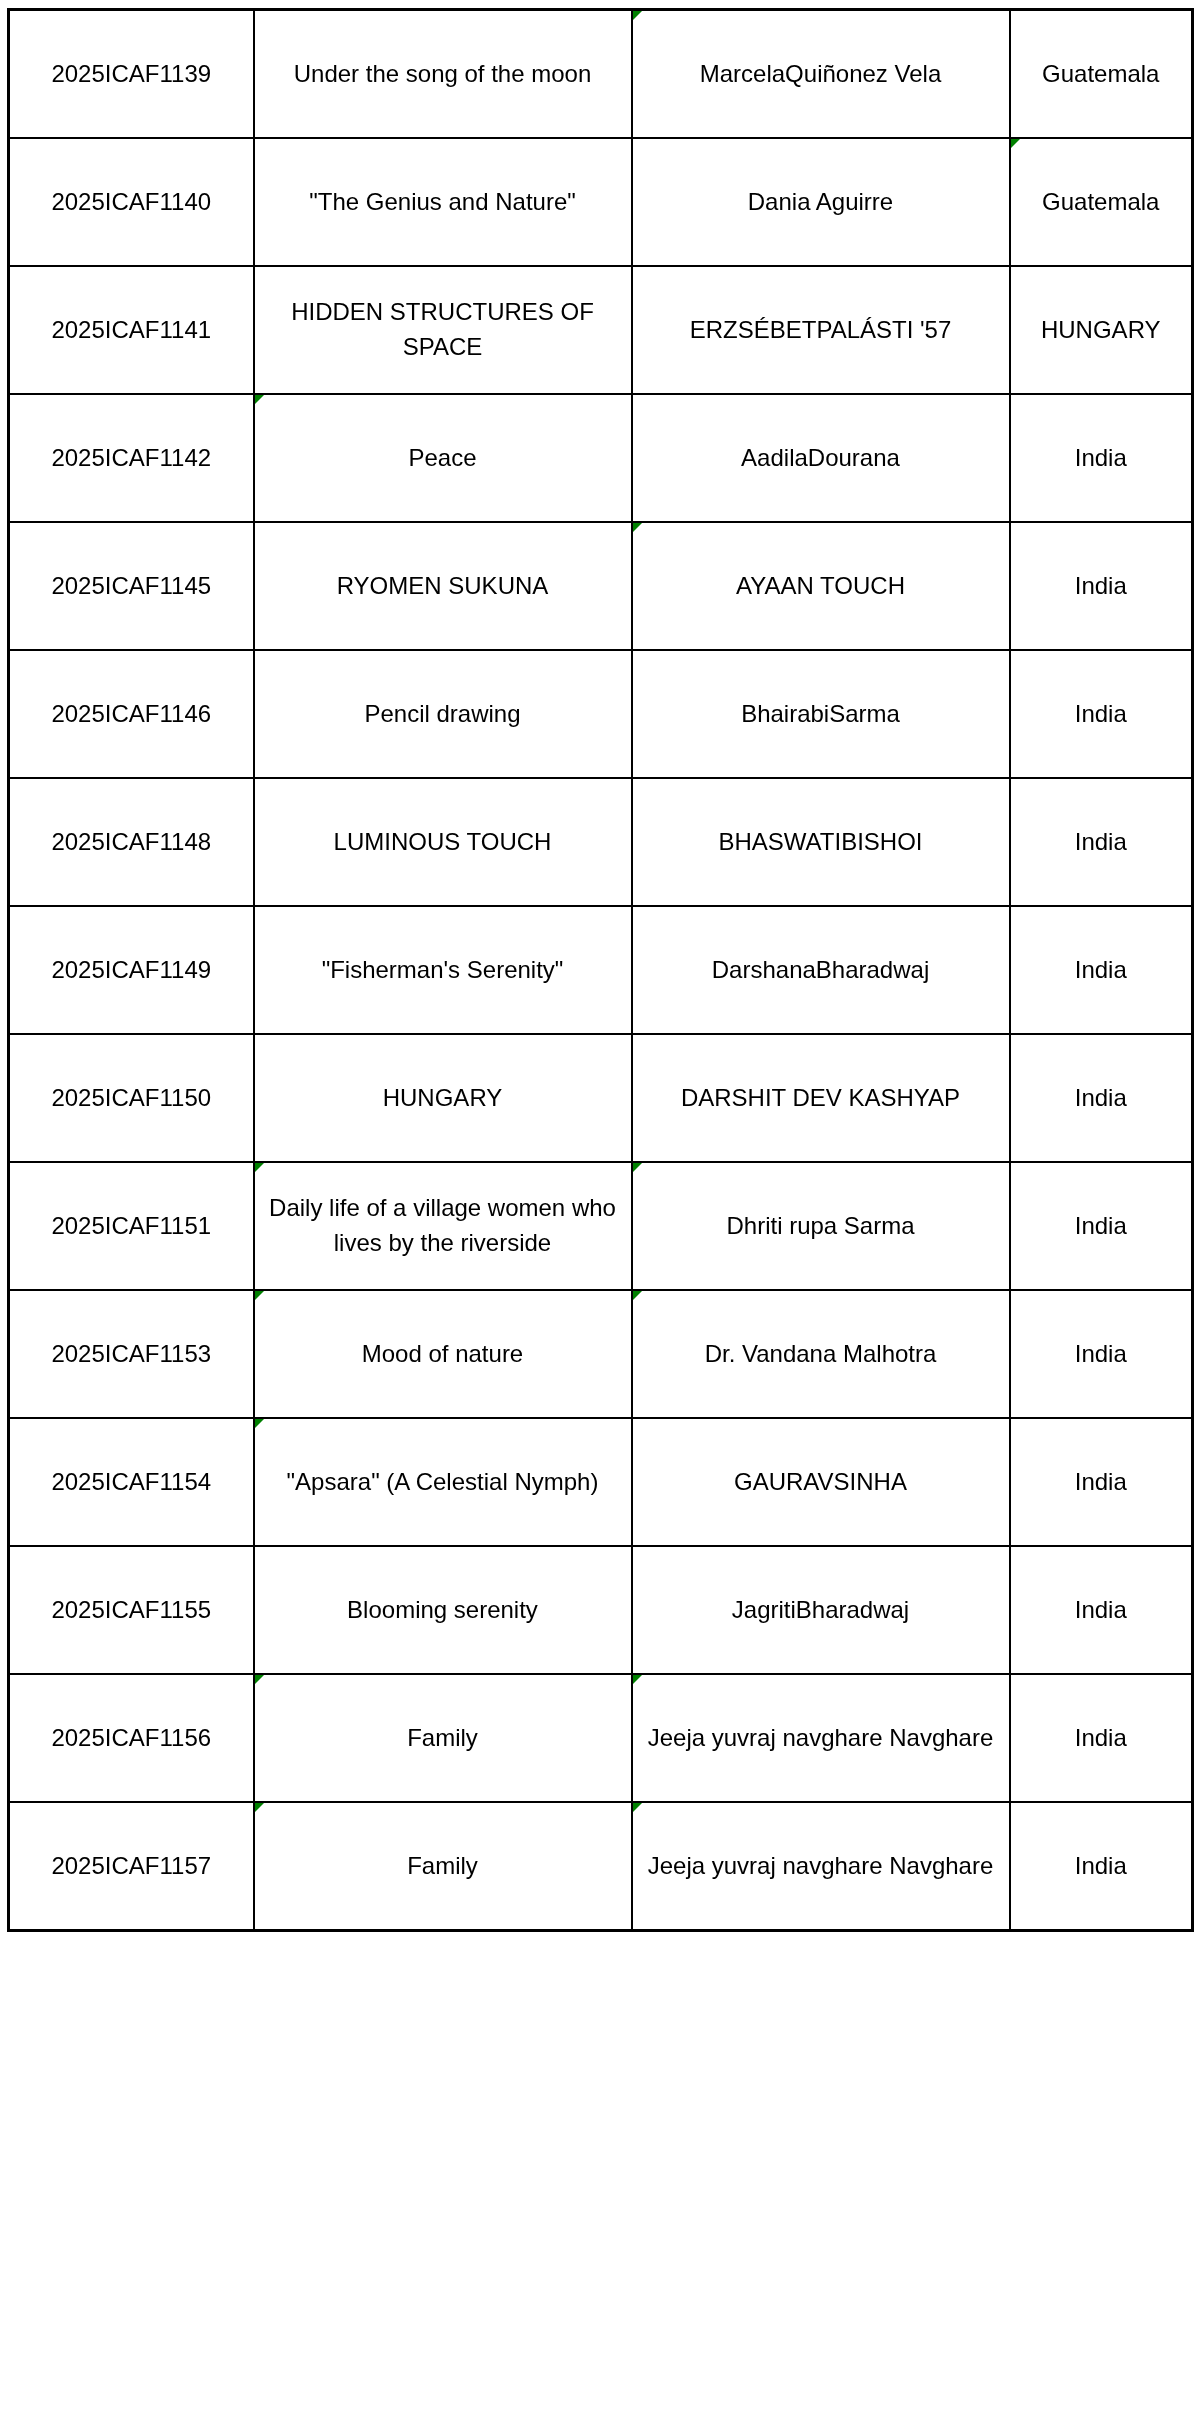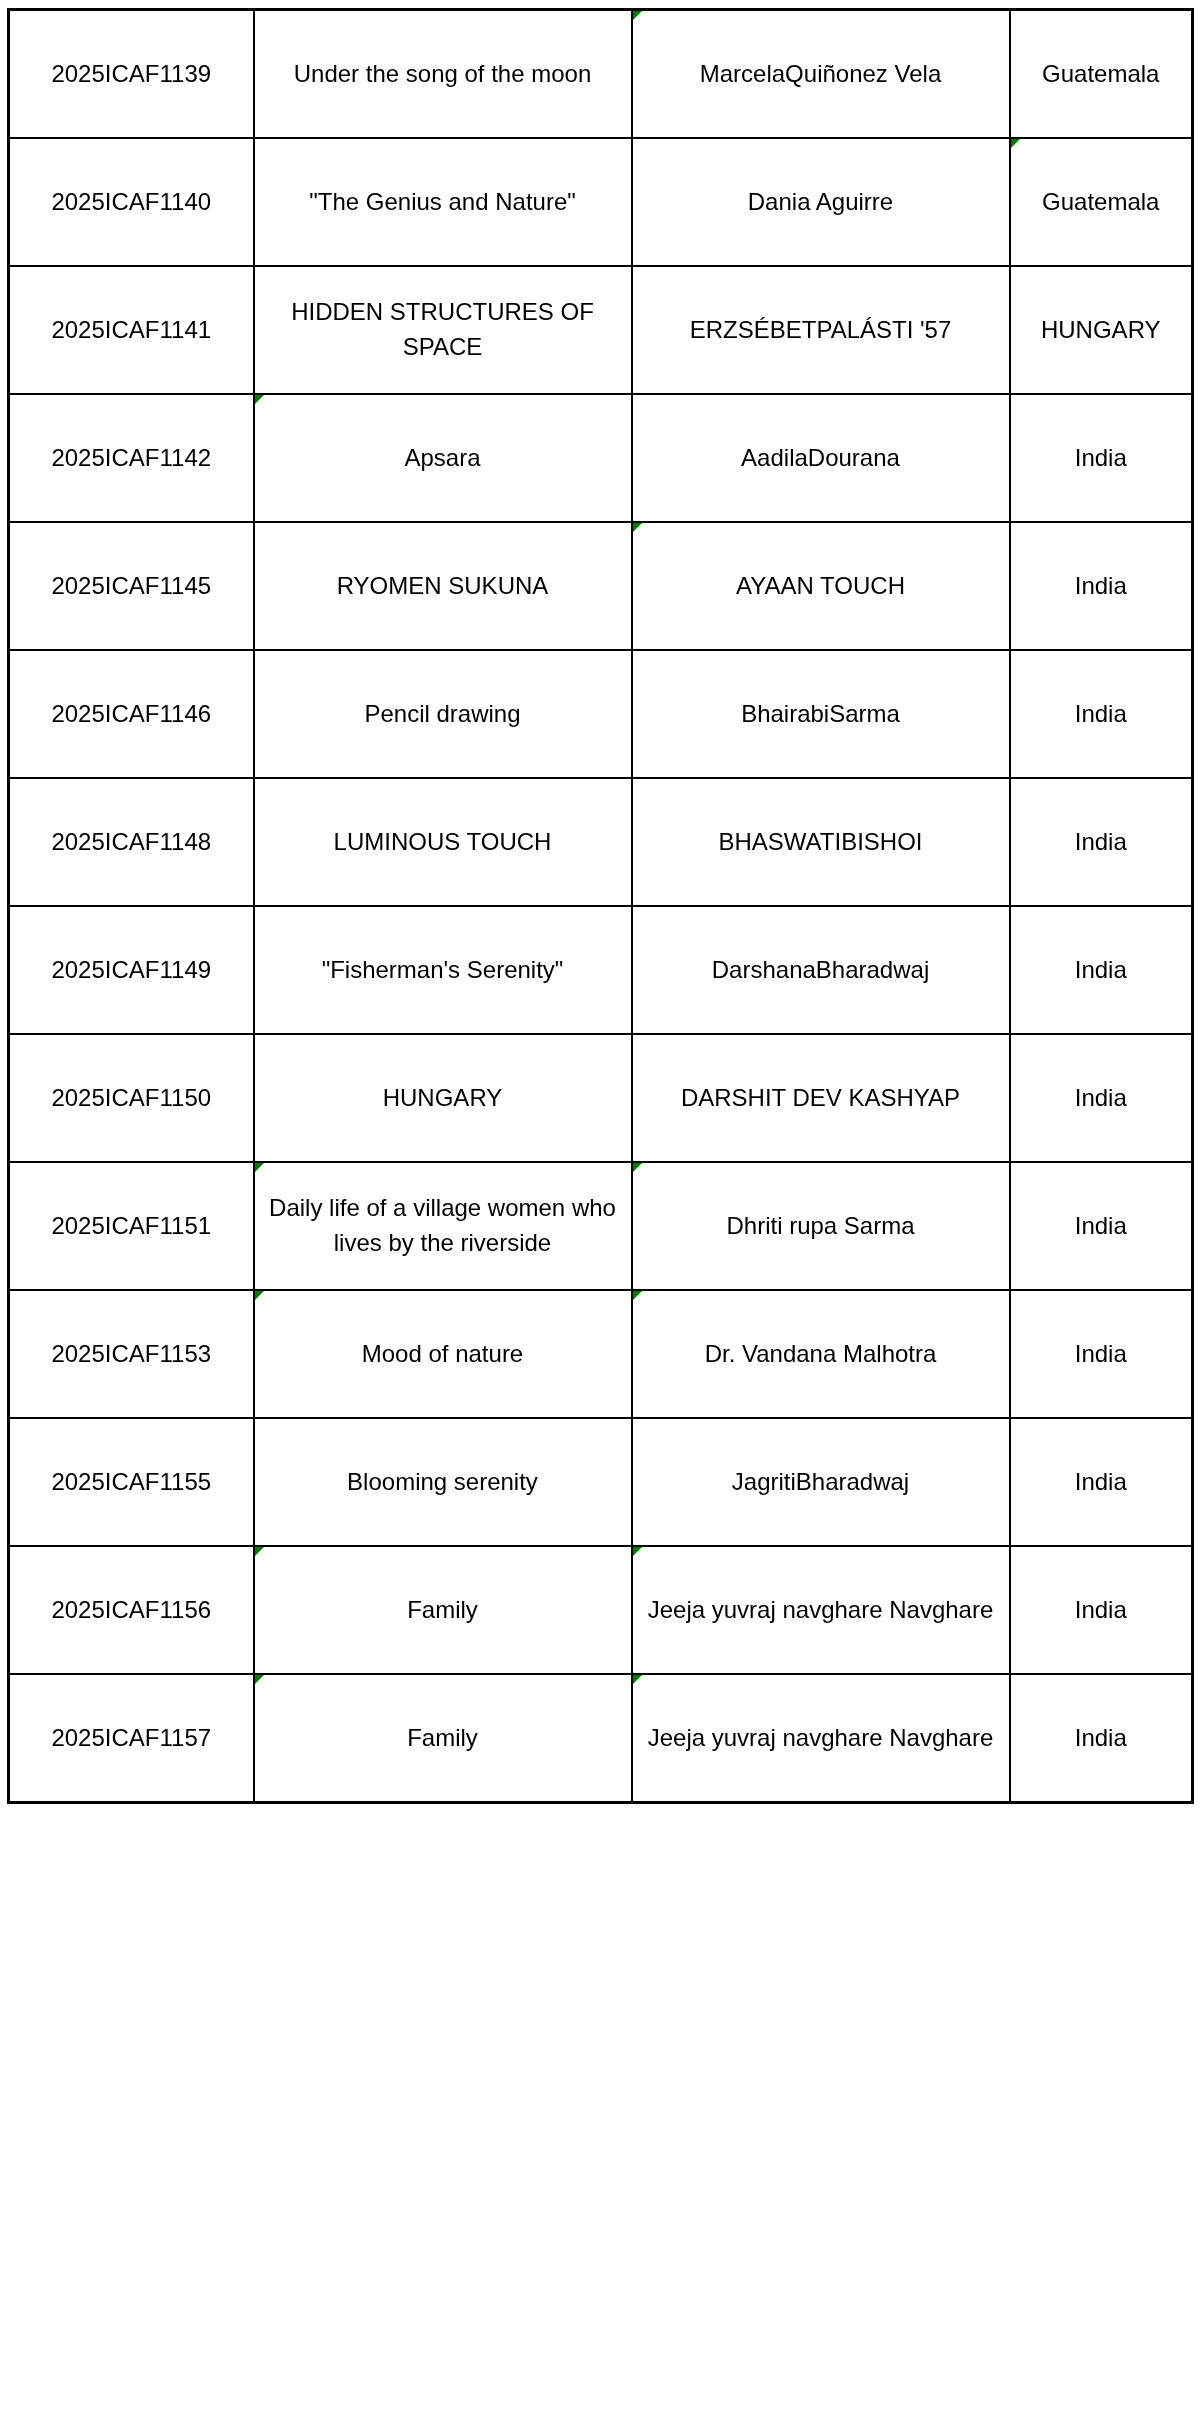--- a/index.html
+++ b/index.html
@@ -122,21 +122,21 @@
     </td>
   </tr>
 
   <tr>
     <td class="cell">
       
       <span class="cell-text">2025ICAF1142</span>
     </td>
     <td class="cell">
       <span class="flag show"></span>
-      <span class="cell-text">Apsara</span>
+      <span class="cell-text">Peace</span>
     </td>
     <td class="cell">
       
       <span class="cell-text">AadilaDourana</span>
     </td>
     <td class="cell">
       
       <span class="cell-text">India</span>
     </td>
   </tr>
@@ -271,20 +271,38 @@
     <td class="cell">
       <span class="flag show"></span>
       <span class="cell-text">Dr. Vandana Malhotra</span>
     </td>
     <td class="cell">
       
       <span class="cell-text">India</span>
     </td>
   </tr>
 
+  <tr>
+    <td class="cell">
+      
+      <span class="cell-text">2025ICAF1154</span>
+    </td>
+    <td class="cell">
+      <span class="flag show"></span>
+      <span class="cell-text">"Apsara" (A Celestial Nymph)</span>
+    </td>
+    <td class="cell">
+      
+      <span class="cell-text">GAURAVSINHA</span>
+    </td>
+    <td class="cell">
+      
+      <span class="cell-text">India</span>
+    </td>
+  </tr>
 
   <tr>
     <td class="cell">
       
       <span class="cell-text">2025ICAF1155</span>
     </td>
     <td class="cell">
       
       <span class="cell-text">Blooming serenity</span>
     </td>

